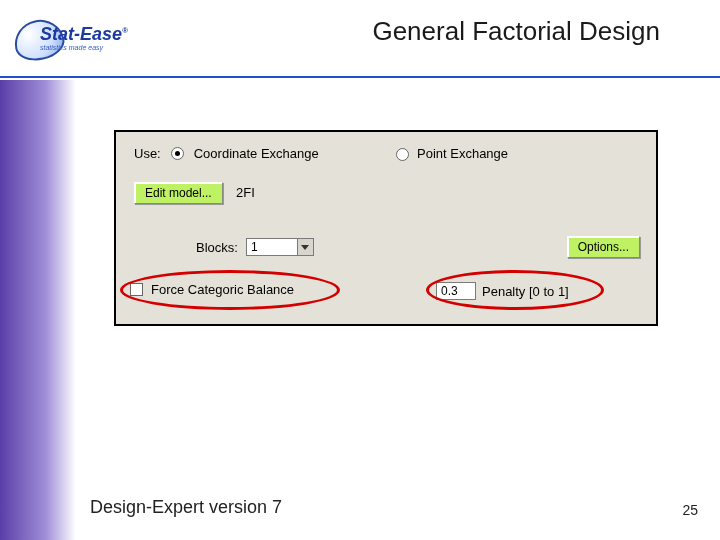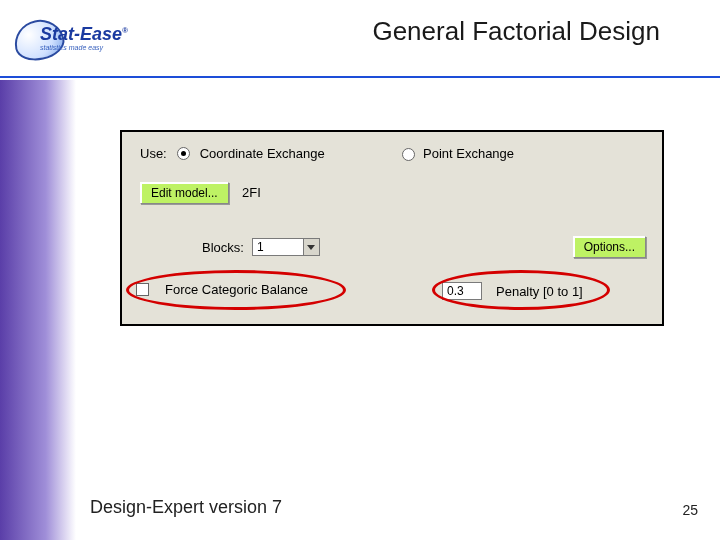--- a/index.html
+++ b/index.html
@@ -71,21 +71,21 @@
   }
   .sidebar {
     position: absolute;
     left: 0; top: 80px;
     width: 76px;
     height: 460px;
     background: linear-gradient(to right, #5a3ea8, #9f8ed8 60%, #fff);
   }
   .panel {
     position: absolute;
-    left: 120px;
+    left: 114px;
     top: 130px;
     width: 544px;
     height: 196px;
     border: 2px solid #000;
     background: #e4e2d8;
     font-family: Tahoma, Arial, sans-serif;
     font-size: 13px;
     color: #000;
   }
   .row-use {
@@ -141,28 +141,28 @@
     display:flex; align-items:center; justify-content:center;
     border-left:none;
   }
   .combo .arrow::after{
     content:"";
     border-left:4px solid transparent;
     border-right:4px solid transparent;
     border-top:5px solid #333;
   }
   .options-btn { position:absolute; right:16px; top:104px; }
-  .check-row { position:absolute; left:14px; top:150px; display:flex; align-items:center; gap:16px;}
+  .check-row { position:absolute; left:14px; top:150px; display:flex; align-items:center; gap:8px;}
   .checkbox {
     width:13px; height:13px;
     border:1px solid #666;
     background:#fff;
     display:inline-block;
   }
-  .penalty-row { position:absolute; left:320px; top:150px; display:flex; align-items:center; gap:14px;}
+  .penalty-row { position:absolute; left:320px; top:150px; display:flex; align-items:center; gap:6px;}
   .highlight {
     position:absolute;
     border:3px solid #d40000;
     border-radius: 50% / 50%;
     pointer-events:none;
   }
   .hl1 { left:4px; top:138px; width:220px; height:40px; }
   .hl2 { left:310px; top:138px; width:178px; height:40px; }
   .footer {
     position:absolute;

